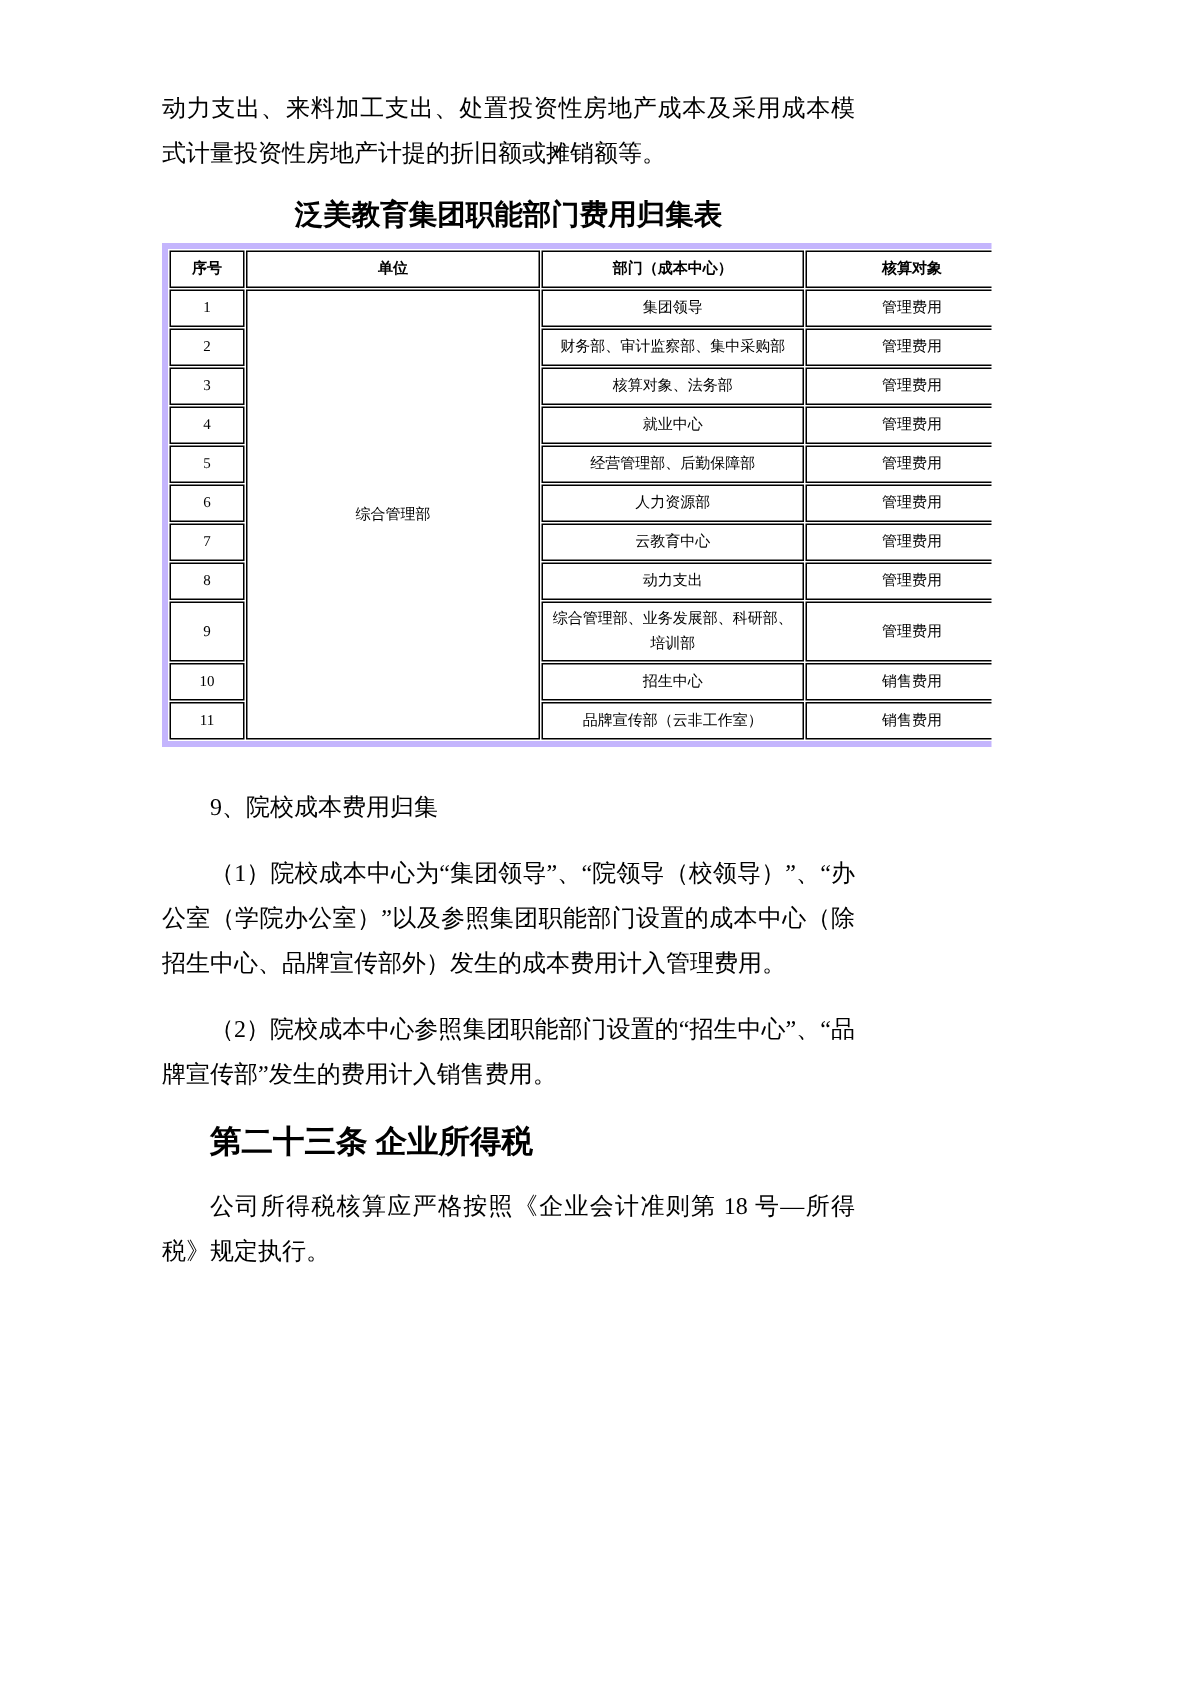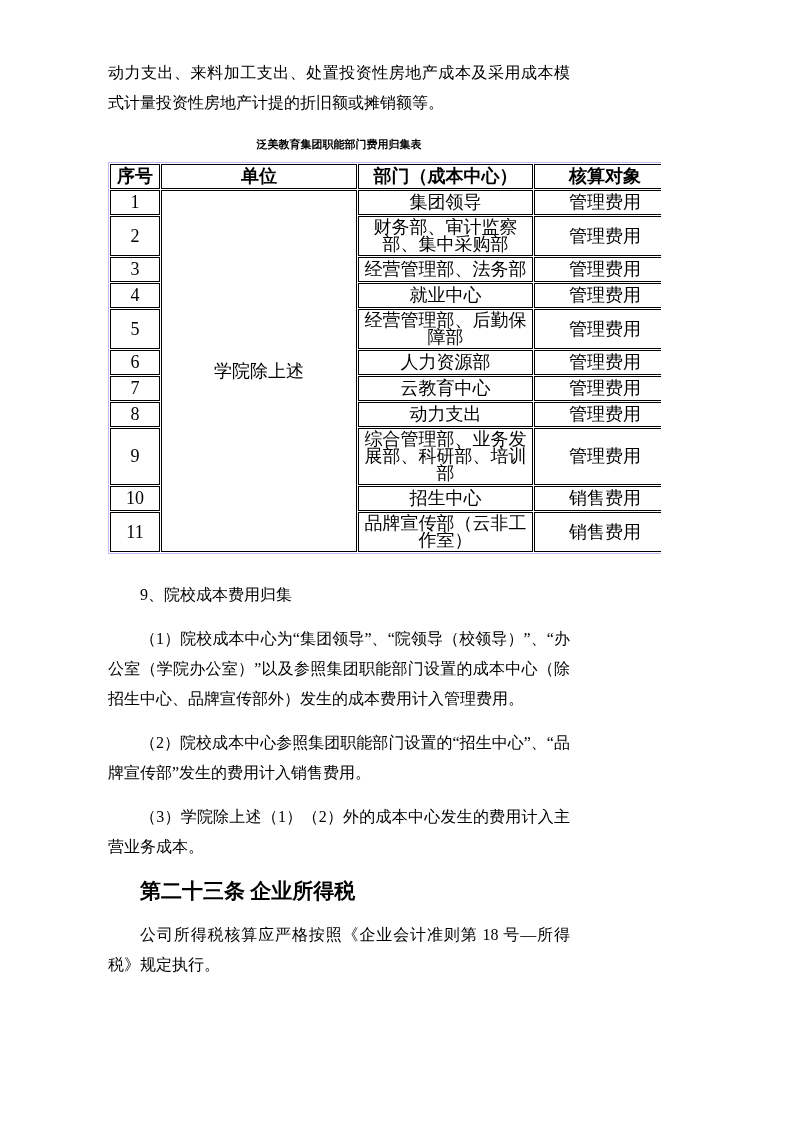--- a/index.html
+++ b/index.html
@@ -21,34 +21,34 @@
   .para {
     font-size: 16px;
     line-height: 30px;
     text-align: justify;
     margin: 0 0 14px 0;
   }
   .indent {
     text-indent: 32px;
   }
   .table-title {
-    font-size: 11px;
+    font-size: 19px;
     line-height: 24px;
     font-weight: bold;
     text-align: center;
     margin: 10px 0 6px 0;
   }
   .doc-table {
     border-collapse: separate;
     border-spacing: 1px;
-    border: 1px solid #c4b5fd;
+    border: 4px solid #c4b5fd;
     table-layout: fixed;
     width: 563px;
     margin: 0 auto 26px auto;
-    font-size: 18px;
+    font-size: 10px;
   }
   .doc-table th,
   .doc-table td {
     border: 1px solid #000;
     text-align: center;
     vertical-align: middle;
     padding: 2px 2px;
     line-height: 17px;
     height: 19px;
     overflow: hidden;
@@ -92,32 +92,32 @@
       <tr>
         <th>序号</th>
         <th>单位</th>
         <th>部门（成本中心）</th>
         <th>核算对象</th>
       </tr>
     </thead>
     <tbody>
       <tr>
         <td>1</td>
-        <td class="unit-cell" rowspan="11">学院除上述</td>
+        <td class="unit-cell" rowspan="11">综合管理部</td>
         <td>集团领导</td>
         <td>管理费用</td>
       </tr>
       <tr>
         <td>2</td>
         <td>财务部、审计监察部、集中采购部</td>
         <td>管理费用</td>
       </tr>
       <tr>
         <td>3</td>
-        <td>经营管理部、法务部</td>
+        <td>核算对象、法务部</td>
         <td>管理费用</td>
       </tr>
       <tr>
         <td>4</td>
         <td>就业中心</td>
         <td>管理费用</td>
       </tr>
       <tr>
         <td>5</td>
         <td>经营管理部、后勤保障部</td>
@@ -155,19 +155,18 @@
       </tr>
     </tbody>
   </table>
 
   <p class="para indent after-table">9、院校成本费用归集</p>
 
   <p class="para indent">（1）院校成本中心为“集团领导”、“院领导（校领导）”、“办公室（学院办公室）”以及参照集团职能部门设置的成本中心（除招生中心、品牌宣传部外）发生的成本费用计入管理费用。</p>
 
   <p class="para indent">（2）院校成本中心参照集团职能部门设置的“招生中心”、“品牌宣传部”发生的费用计入销售费用。</p>
 
-  <p class="para indent">（3）学院除上述（1）（2）外的成本中心发生的费用计入主营业务成本。</p>
 
   <h3 class="section-heading">第二十三条 企业所得税</h3>
 
   <p class="para indent">公司所得税核算应严格按照《企业会计准则第 18 号—所得税》规定执行。</p>
 
 </div>
 
 </body></html>

